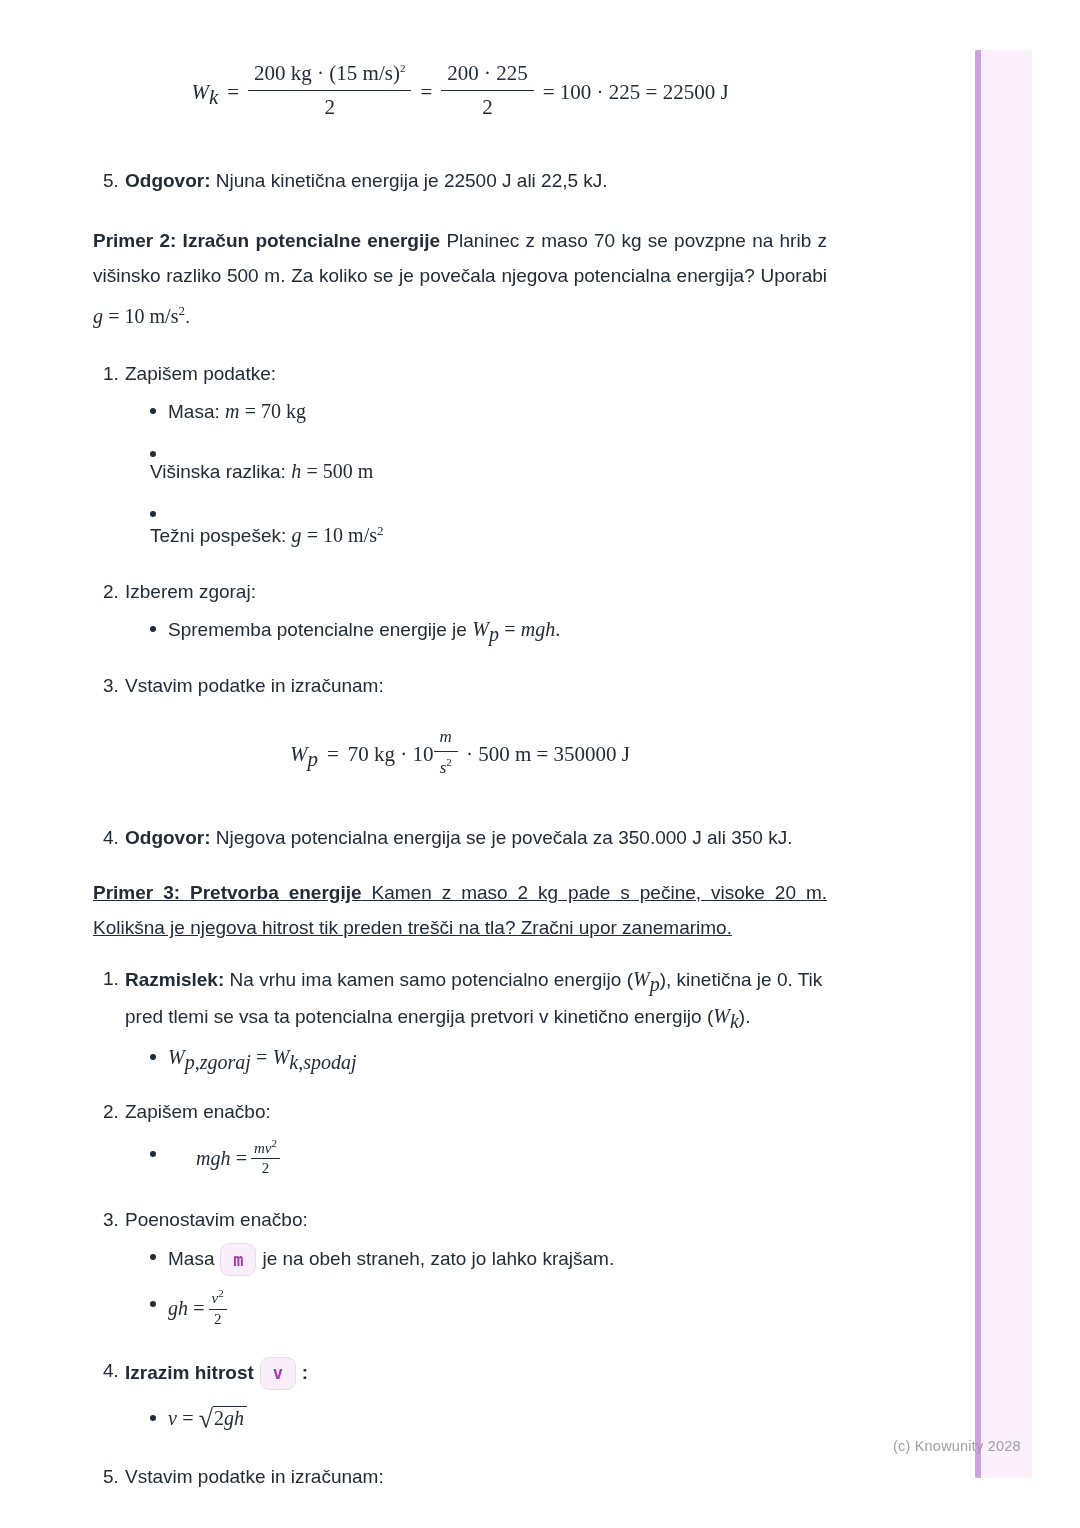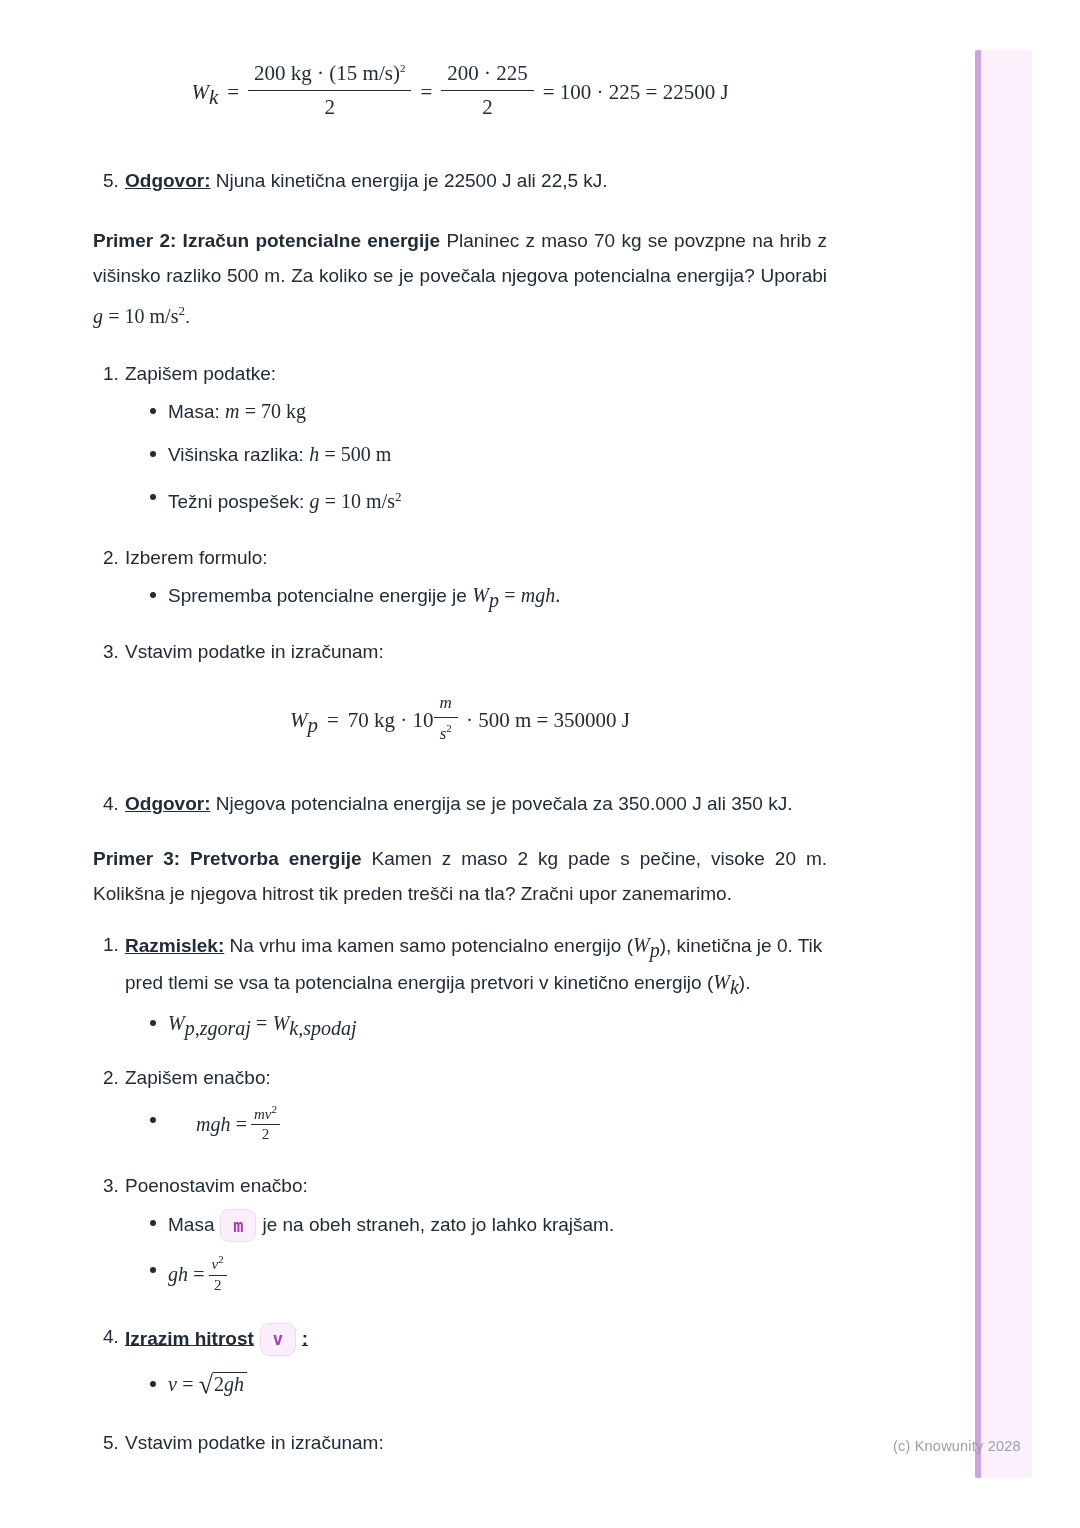--- a/index.html
+++ b/index.html
@@ -16,28 +16,28 @@
   .footer {
     position:absolute; left:893px; top:1438px; font-size:14.5px; color:#9ba1a8;
     z-index:3; letter-spacing:0.2px;
   }
   .content { position:absolute; left:93px; top:0; width:734px; z-index:2; }
 
   
   .para { font-size:19px; line-height:35px; text-align:justify; }
   .para .b { font-weight:700; }
   .mt-p2 { margin-top:28px; }
-  .mt-p3 { margin-top:20px; }
+  .mt-p3 { margin-top:20px;text-decoration:underline; }
 
   
   .olist { padding-left:10px; }
   .oitem { display:flex; align-items:flex-start; font-size:19px; line-height:28px; }
   .onum { width:22px; flex:none; }
   .obody { flex:1 1 auto; min-width:0; }
-  .obody .b { font-weight:700;text-decoration:underline; }
+  .obody .b { font-weight:700; }
 
   
   .bitem { display:flex; align-items:flex-start; margin-left:15px; font-size:19px; line-height:28px; }
   .bdot { width:18px; flex:none; display:flex; }
   .bdot::before { content:""; width:6px; height:6px; border-radius:50%; background:#222b38; margin-top:11px; }
 
   
   .m  { font-family:"Liberation Serif", serif; font-size:20px; }
   .mi { font-family:"Liberation Serif", serif; font-size:20px; font-style:italic; }
   .mathblock { text-align:center; font-size:21px; white-space:nowrap; }
@@ -66,21 +66,21 @@
     color:#a63bb4; margin:0 6px; vertical-align:middle;
   }
 
   
   .f1 { margin-top:64px; }
   .ans-top { margin-top:44px; }
   .s-1 { margin-top:26px; }
   .s-2 { margin-top:28px; }
   .s-3 { margin-top:24px; }
   .bl-first { margin-top:9px; }
-  .bl-next  { margin-top:14px; }
+  .bl-next  { margin-top:14px;flex-direction:column; }
   .f2 { margin-top:30px; }
   .ans-4 { margin-top:40px; line-height:35px; }
   .razm { line-height:32px; margin-top:18px; }
   .s3-2 { margin-top:22px; }
   .s3-3 { margin-top:26px; }
   .s3-4 { margin-top:26px; }
   .s3-5 { margin-top:30px; }
 </style>
 </head>
 <body>
@@ -125,21 +125,21 @@
         <span class="bdot"></span>
         <span><span>Višinska razlika:</span> <span class="mi">h</span> <span class="m">= 500 m</span></span>
       </div>
       <div class="bitem bl-next" style="margin-left:47px;">
         <span class="bdot"></span>
         <span><span>Težni pospešek:</span> <span class="mi">g</span> <span class="m">= 10 m/s</span><sup>2</sup></span>
       </div>
 
       <div class="oitem s-2">
         <span class="onum">2.</span>
-        <span class="obody b">Izberem formulo:</span>
+        <span class="obody b">Izberem zgoraj:</span>
       </div>
 
       <div class="bitem bl-first" style="margin-left:47px;">
         <span class="bdot"></span>
         <span><span>Sprememba potencialne energije je</span> <span class="mi">W</span><sub class="mi">p</sub> <span class="m">=</span> <span class="mi">mgh</span><span class="m">.</span></span>
       </div>
 
       <div class="oitem s-3">
         <span class="onum">3.</span>
         <span class="obody b">Vstavim podatke in izračunam:</span>

